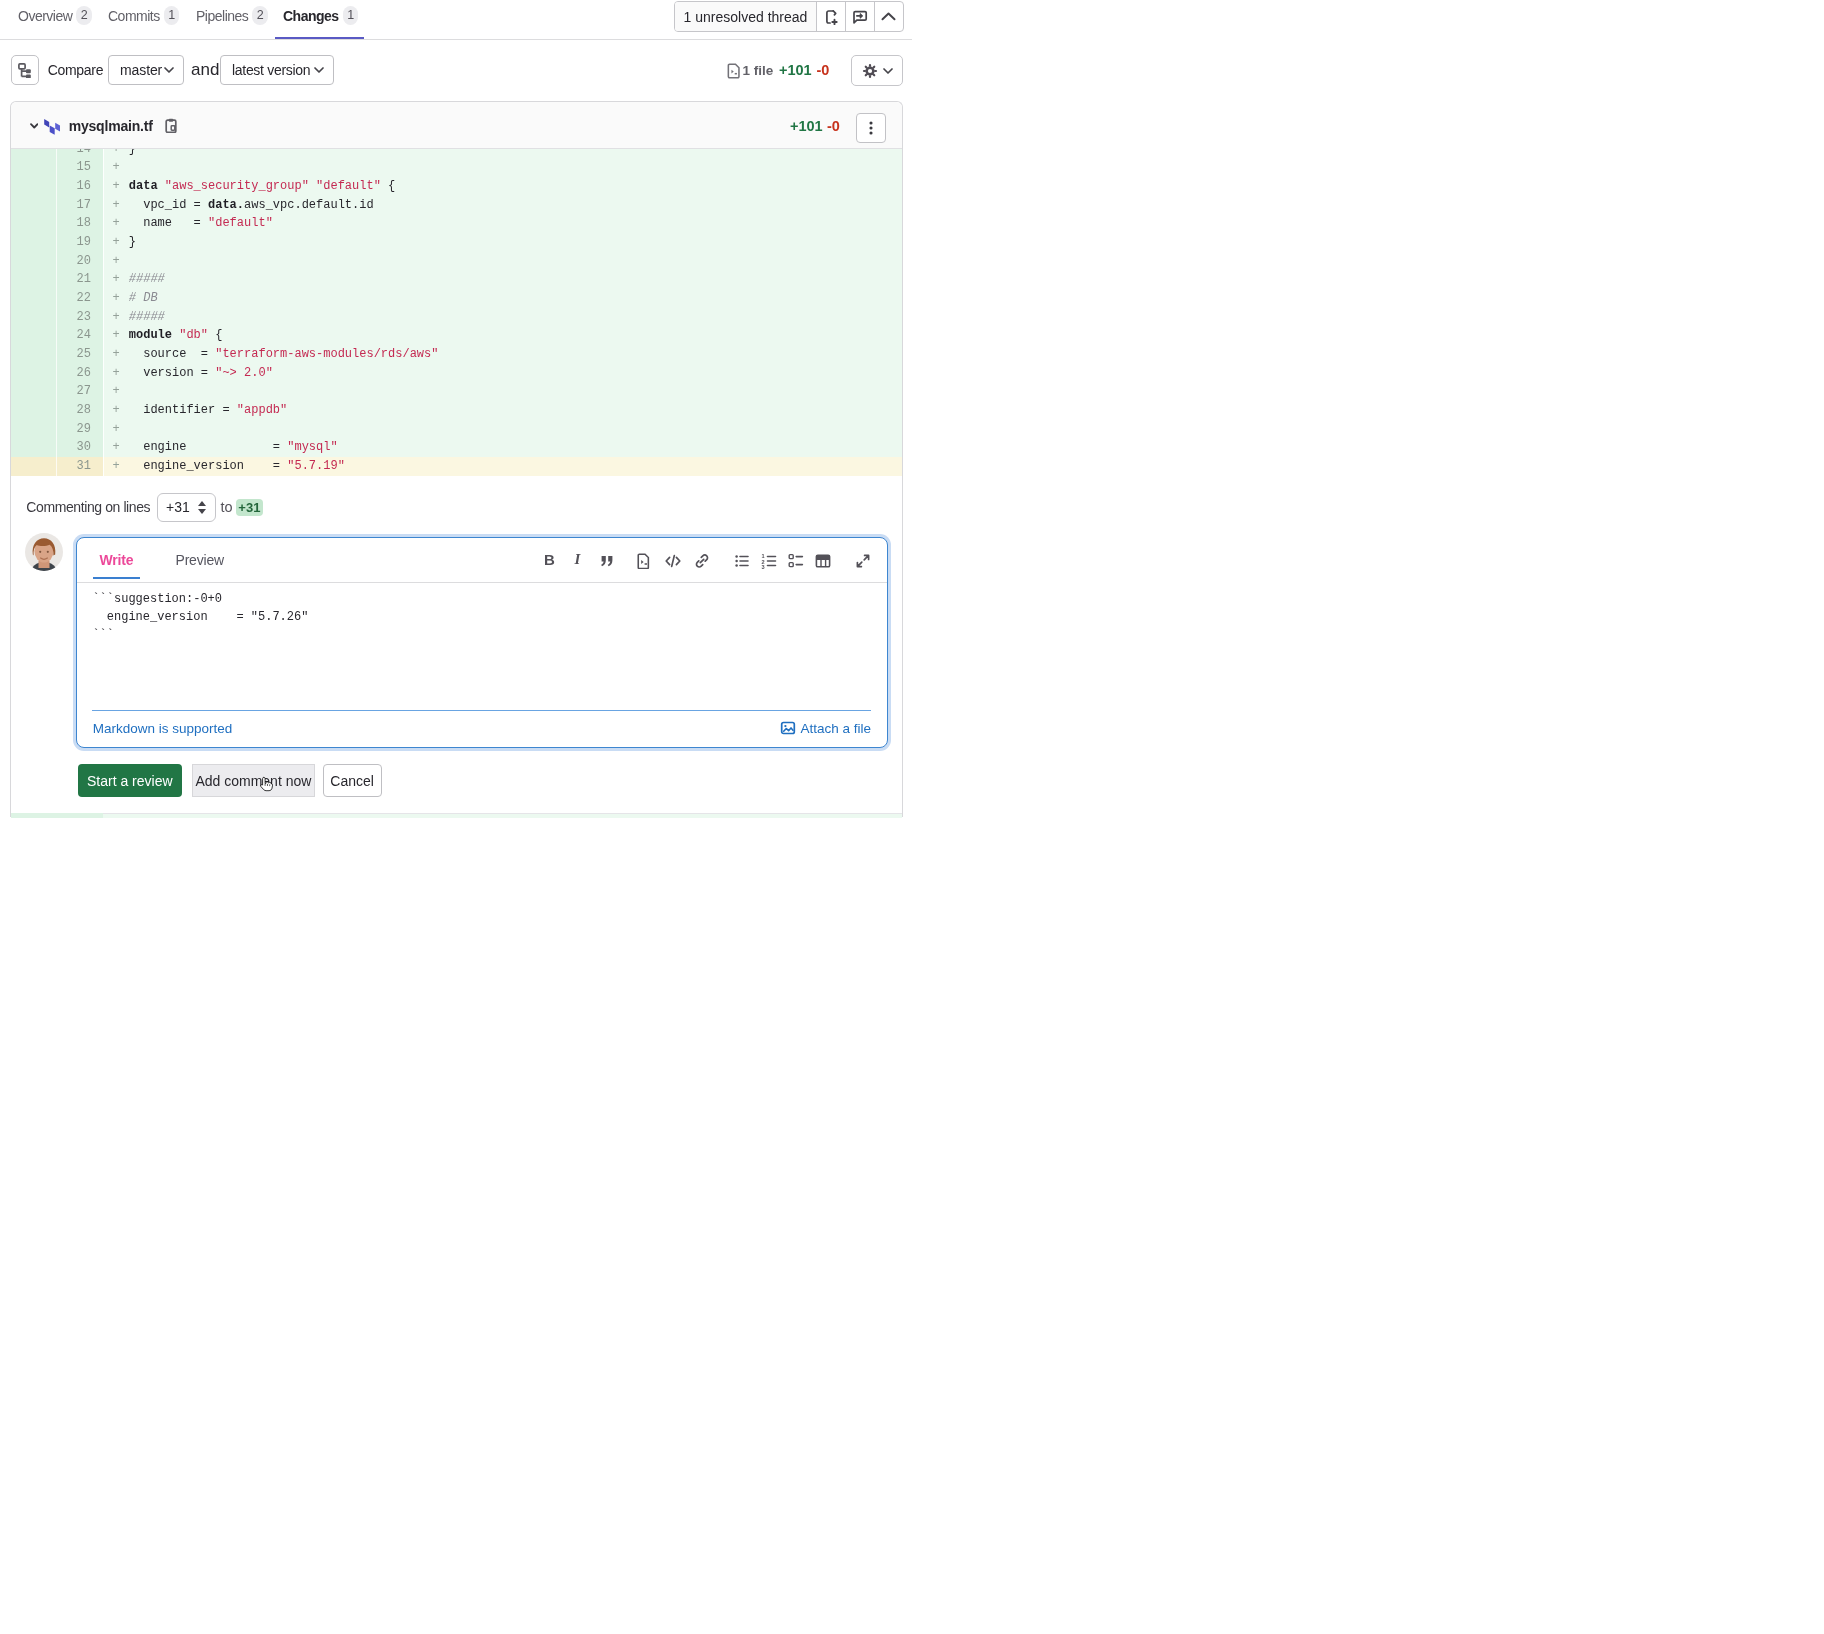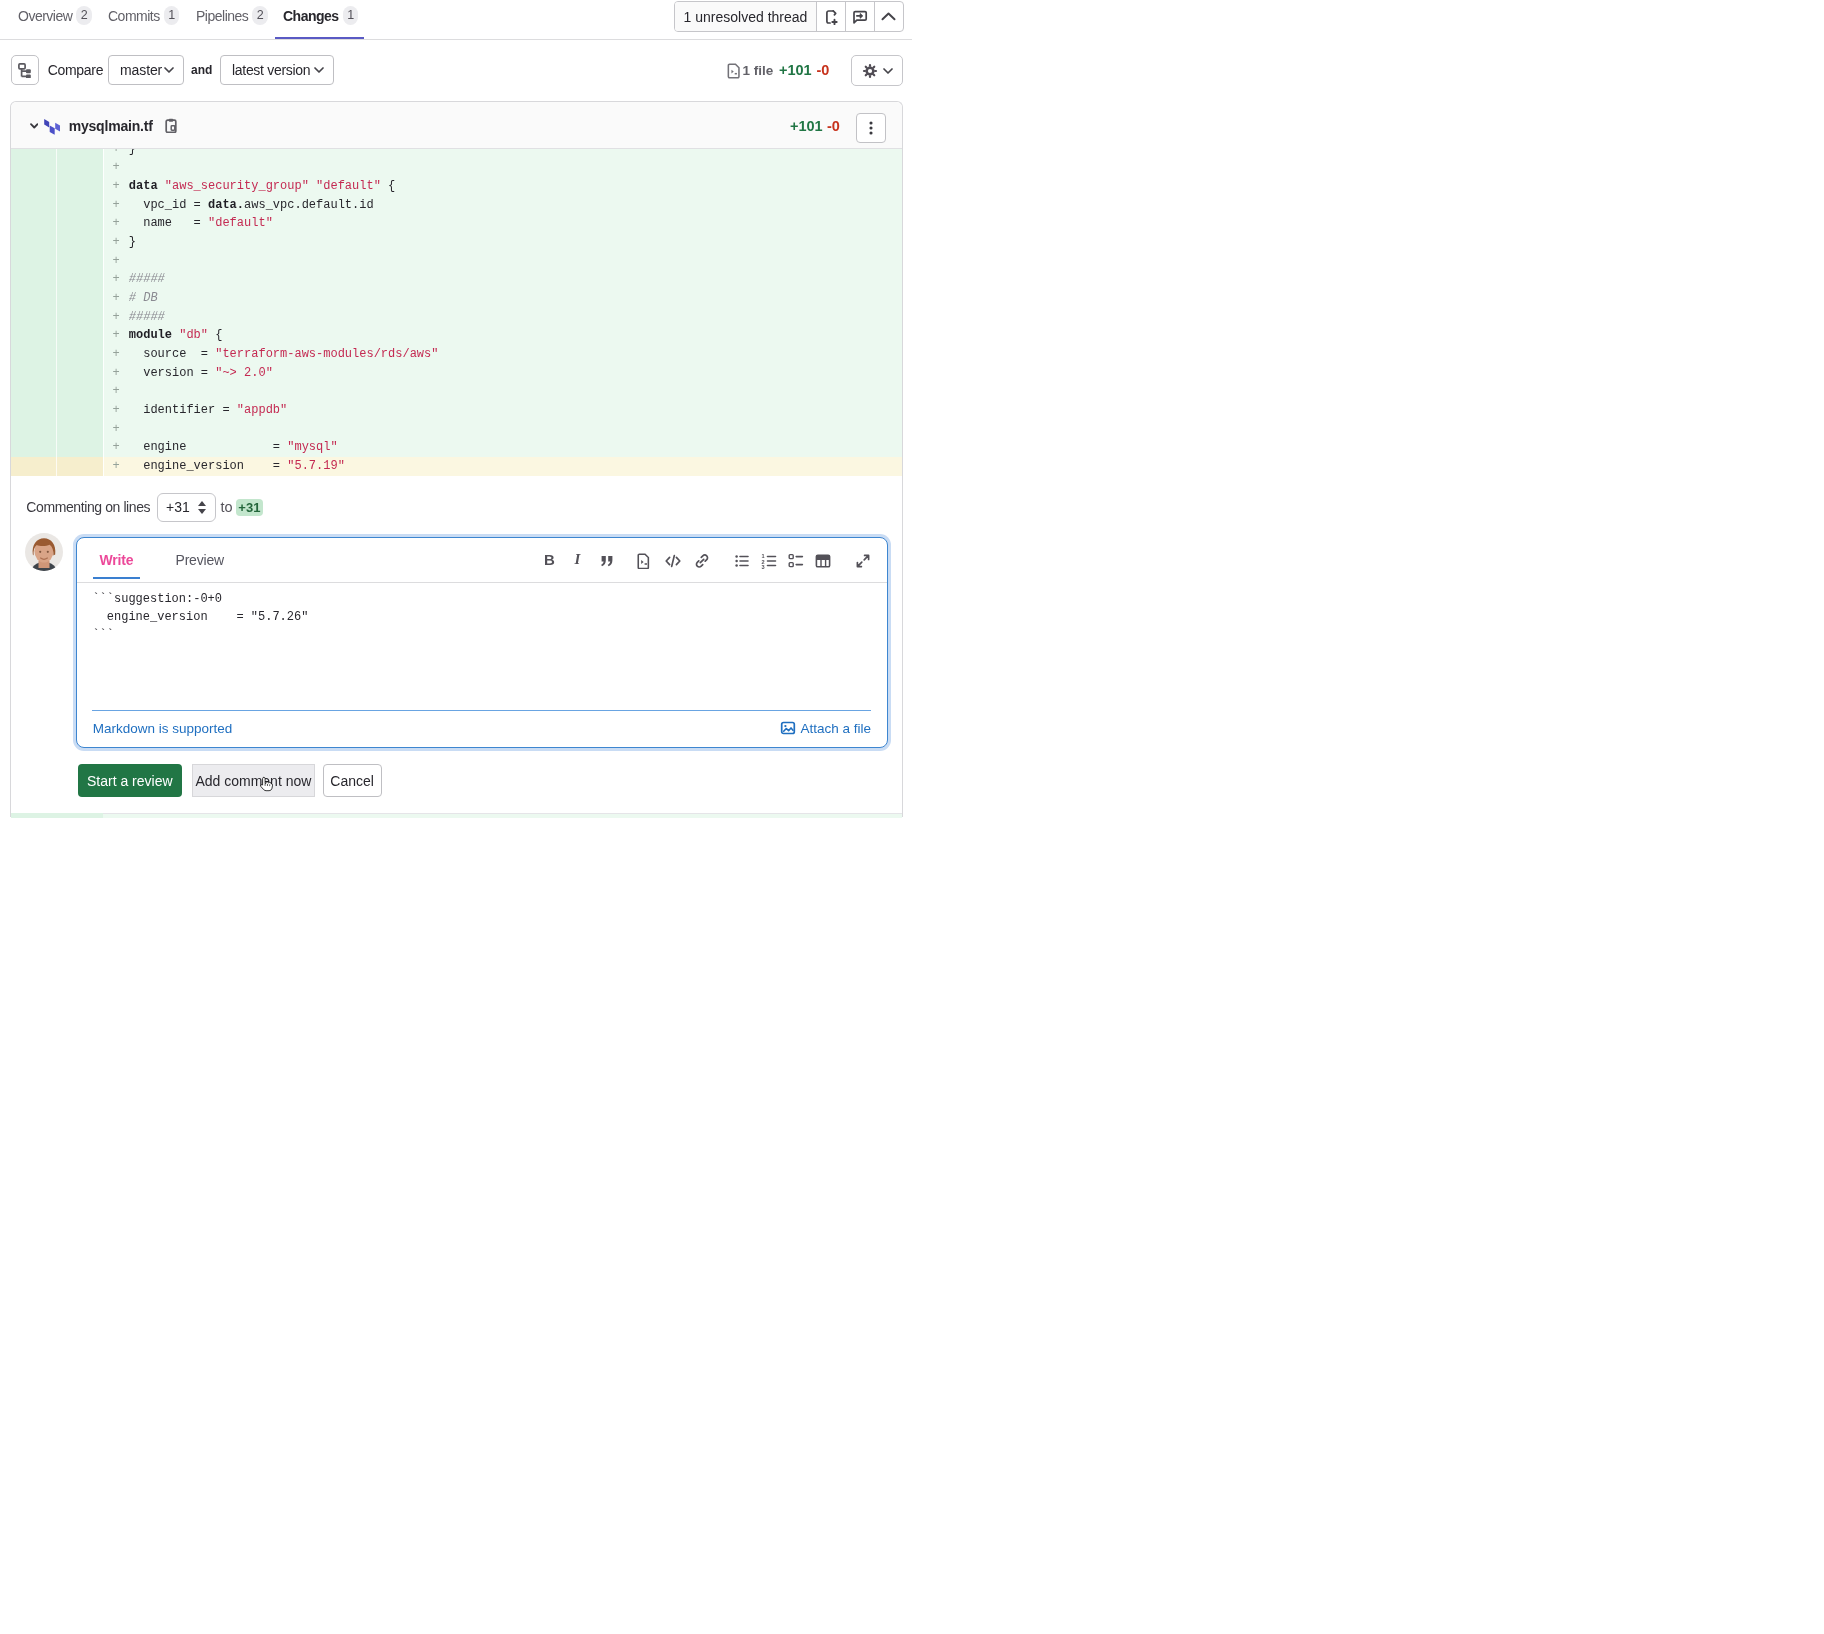--- a/index.html
+++ b/index.html
@@ -58,21 +58,21 @@
           <rect x="9" y="12.5" width="4.8" height="3.9" rx="0.9" fill="#5b5a60"></rect>
         </svg>
   </div>
   <div class="abs" style="left:47.7px;top:9px;height:30px;display:flex;align-items:center;font-size:14px;letter-spacing:-0.3px;color:#28272d;">Compare</div>
 
   <div class="abs" style="left:108px;top:9px;width:76px;height:30px;border:1px solid #bfbfc3;border-radius:4px;background:#fff;display:flex;align-items:center;padding:0 9px 0 11px;font-size:14px;letter-spacing:-0.1px;color:#28272d;white-space:nowrap;">master
     <svg style="margin-left:auto" width="10" height="6" viewBox="0 0 10 6" fill="none" stroke="#45444a" stroke-width="1.7" stroke-linecap="round" stroke-linejoin="round">
           <path d="M1 1l4 4 4-4"></path>
         </svg>
   </div>
-  <div class="abs" style="left:191px;top:9px;height:30px;display:flex;align-items:center;font-size:12px;color:#28272d;font-weight:bold;">and</div>
+  <div class="abs" style="left:191px;top:9px;height:30px;display:flex;align-items:center;font-size:17px;color:#28272d;">and</div>
 
   <div class="abs" style="left:220px;top:9px;width:114px;height:30px;border:1px solid #bfbfc3;border-radius:4px;background:#fff;display:flex;align-items:center;padding:0 9px 0 11px;font-size:14px;letter-spacing:-0.3px;color:#28272d;white-space:nowrap;">latest version
     <svg style="margin-left:auto" width="10" height="6" viewBox="0 0 10 6" fill="none" stroke="#45444a" stroke-width="1.7" stroke-linecap="round" stroke-linejoin="round">
           <path d="M1 1l4 4 4-4"></path>
         </svg>
   </div>
 
   <div class="abs" style="left:726.5px;top:17px;">
     <svg width="13.5" height="16" viewBox="0 0 14 16">
           <path d="M2.6 1h6.2l3.6 3.6v9.2A1.2 1.2 0 0 1 11.2 15H2.6a1.2 1.2 0 0 1-1.2-1.2V2.2A1.2 1.2 0 0 1 2.6 1z" fill="none" stroke="#737278" stroke-width="1.6"></path>
@@ -131,20 +131,38 @@
         </svg>
   </div>
 </div>
 <div class="abs" id="codearea" style="left:11px;top:149px;width:891px;height:326.6px;overflow:hidden;">
   <div class="abs" style="left:0;top:0;width:92.2px;height:326.6px;background:#ddf3e4;"></div>
   <div class="abs" style="left:92.2px;top:0;width:798.8px;height:326.6px;background:#ecf9f0;"></div>
   <div class="abs" style="left:0;top:307.9px;width:92.2px;height:18.7px;background:#f6eecd;"></div>
   <div class="abs" style="left:92.2px;top:307.9px;width:798.8px;height:18.7px;background:#fbf7e1;"></div>
   <div class="abs" style="left:45.4px;top:0;width:1px;height:326.6px;background:rgba(255,255,255,0.75);"></div>
   <div class="abs" style="left:92.2px;top:0;width:1.2px;height:326.6px;background:rgba(255,255,255,0.9);"></div>
+  <pre class="abs mono" style="left:40px;top:-9.33px;width:39.9px;text-align:right;font-size:12px;line-height:18.663px;color:#8b968e;">14
+15
+16
+17
+18
+19
+20
+21
+22
+23
+24
+25
+26
+27
+28
+29
+30
+31</pre>
   <pre class="abs mono" style="left:101.5px;top:-9.33px;font-size:12px;line-height:18.663px;color:#95a29a;">+
 +
 +
 +
 +
 +
 +
 +
 +
 +

